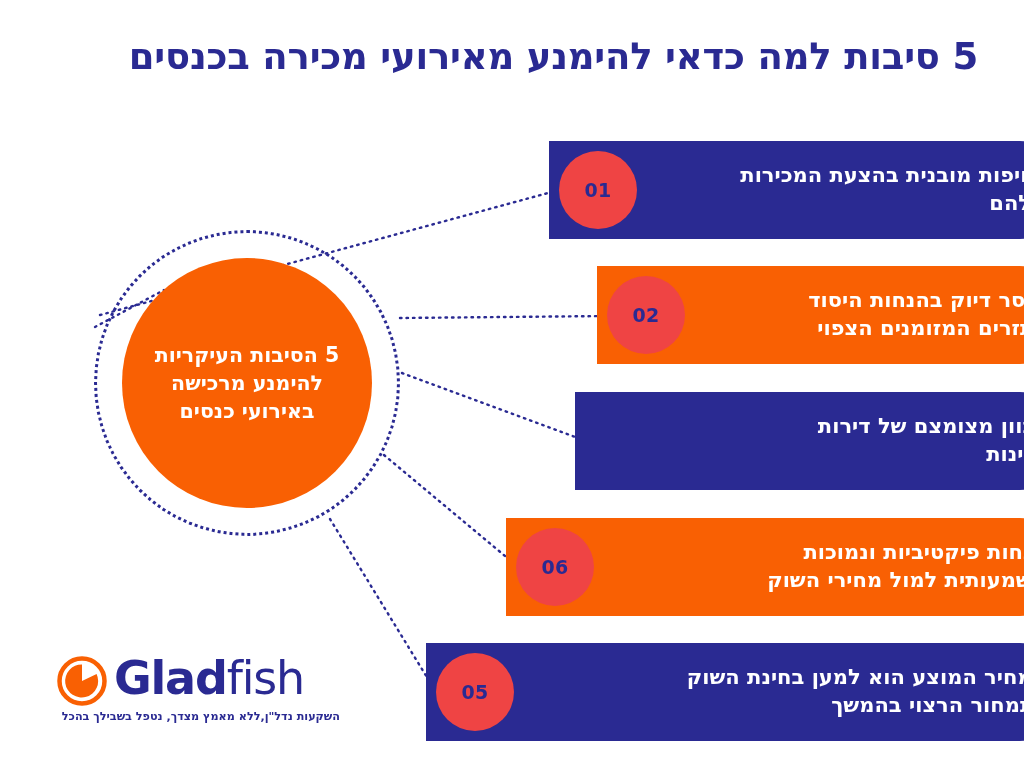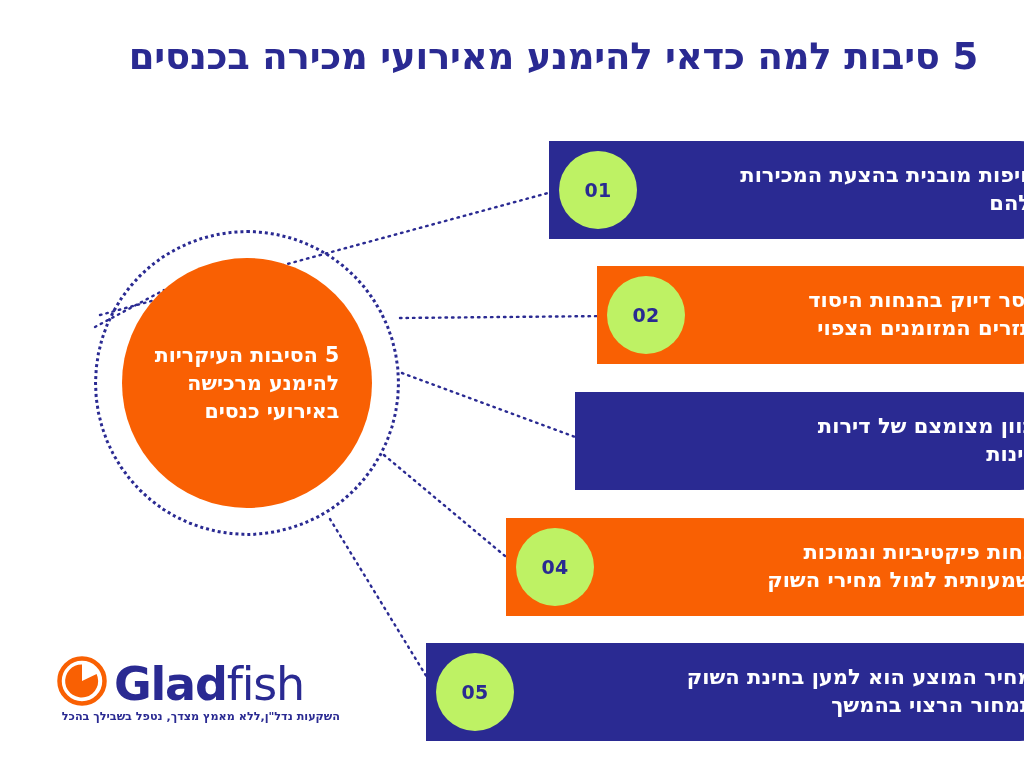--- a/index.html
+++ b/index.html
@@ -43,21 +43,21 @@
     position:absolute;
     left:110px; top:258px;
     width:250px;height:250px;
     border-radius:50%;
     background:#F96003;
     display:flex;align-items:center;justify-content:center;
   }
   .hub-text{
     color:#ffffff;
     direction:rtl;
-    text-align:right;
+    text-align:center;
     font-size:20.5px;
     font-weight:bold;
     line-height:1.38;
     padding:0 18px;
     white-space:pre-line;
   }
 
   
   .row{
     position:absolute;
@@ -86,40 +86,40 @@
     white-space:pre-line;
     flex:1 1 auto;
   }
   .badge{
     position:absolute;
     right:auto;
     left:10px;
     top:10px;
     width:78px;height:78px;
     border-radius:50%;
-    background:#bef264;
+    background:#ef4444;
     display:flex;align-items:center;justify-content:center;
     flex:0 0 auto;
   }
   .badge-num{
     color:#2A2A92;
     font-size:19px;
     font-weight:bold;
     direction:ltr;
     letter-spacing:0.4px;
   }
 
   
   .logo{
     position:absolute;
     left:44px; top:655px;
     width:300px;
     direction:ltr;
   }
-  .logo-row{display:flex;align-items:flex-end;gap:6px;}
+  .logo-row{display:flex;align-items:flex-start;gap:6px;}
   .logo-mark{width:52px;height:52px;flex:0 0 auto;}
   .logo-word{
     font-size:46px;
     font-weight:bold;
     line-height:1;
     letter-spacing:-1.2px;
     white-space:nowrap;
   }
   .logo-glad{color:#2A2A92;}
   .logo-fish{color:#2A2A92;font-weight:normal;}
@@ -173,21 +173,21 @@
 לתזרים המזומנים הצפוי</div>
   </div>
 
   <div class="row navy" style="left:563px;top:392px;width:494px;">
     <div class="row-text" style="margin-left:98px;">מגוון מצומצם של דירות
 זמינות</div>
   </div>
 
   <div class="row orange" style="left:494px;top:518px;width:563px;">
     <div class="badge">
-      <span class="badge-num">04</span>
+      <span class="badge-num">06</span>
     </div>
     <div class="row-text" style="margin-left:98px;">הנחות פיקטיביות ונמוכות
 משמעותית למול מחירי השוק</div>
   </div>
 
   <div class="row navy" style="left:414px;top:643px;width:643px;">
     <div class="badge">
       <span class="badge-num">05</span>
     </div>
     <div class="row-text" style="margin-left:98px;">המחיר המוצע הוא למען בחינת השוק

